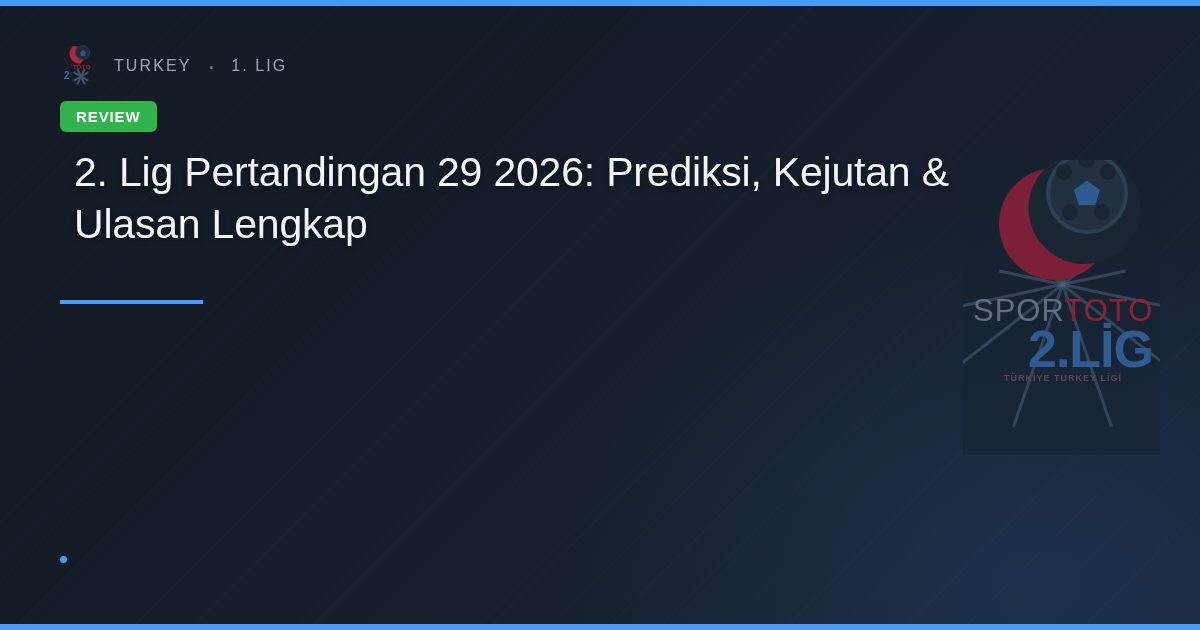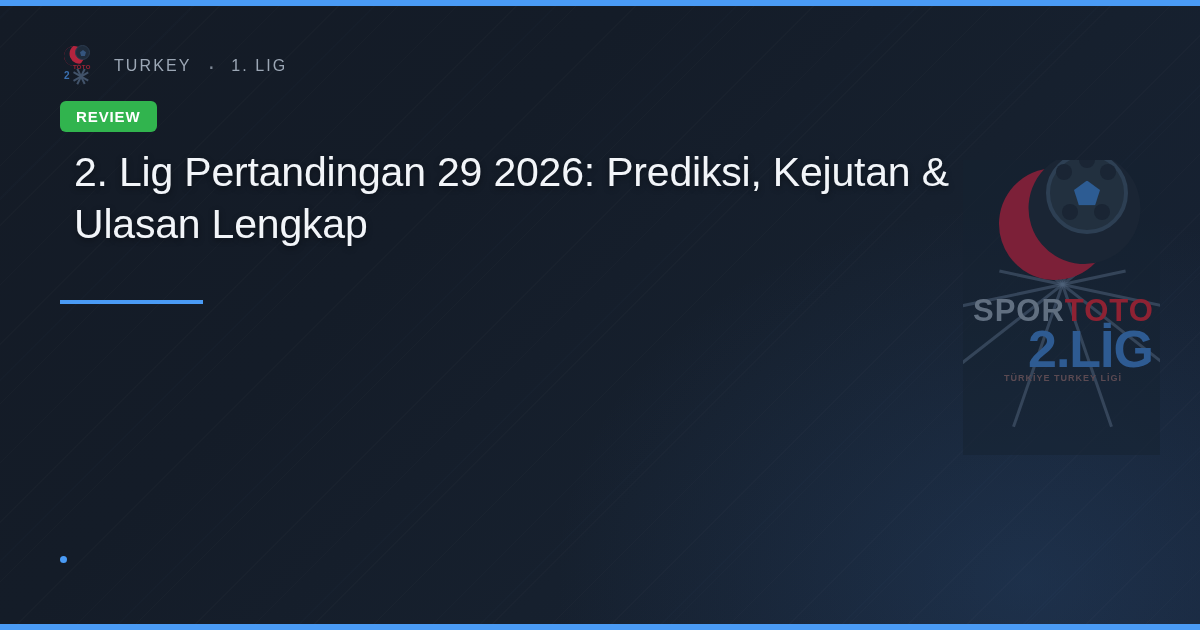--- a/index.html
+++ b/index.html
@@ -185,21 +185,21 @@
   }
   .hl-ball i:nth-child(2){ left:6px;  top:8px; }
   .hl-ball i:nth-child(3){ left:50px; top:8px; }
   .hl-ball i:nth-child(4){ left:12px; top:48px; }
   .hl-ball i:nth-child(5){ left:44px; top:48px; }
   .hl-ball i:nth-child(6){ left:29px; top:-4px; }
 
   .hl-wordmark {
     position:absolute; left:10px; top:135px; width:180px;
     text-align:center;
-    font-size:31px; font-weight:bold; letter-spacing:1px;
+    font-size:31px; font-weight:normal; letter-spacing:1px;
     line-height:1;
   }
   .hl-spor { color:#616f80; }
   .hl-toto { color:#8e2233; }
   .hl-lig {
     position:absolute; left:10px; top:163px; width:180px;
     text-align:right;
     font-size:52px; font-weight:bold; color:#2e5b92;
     letter-spacing:-1px; line-height:1;
   }

